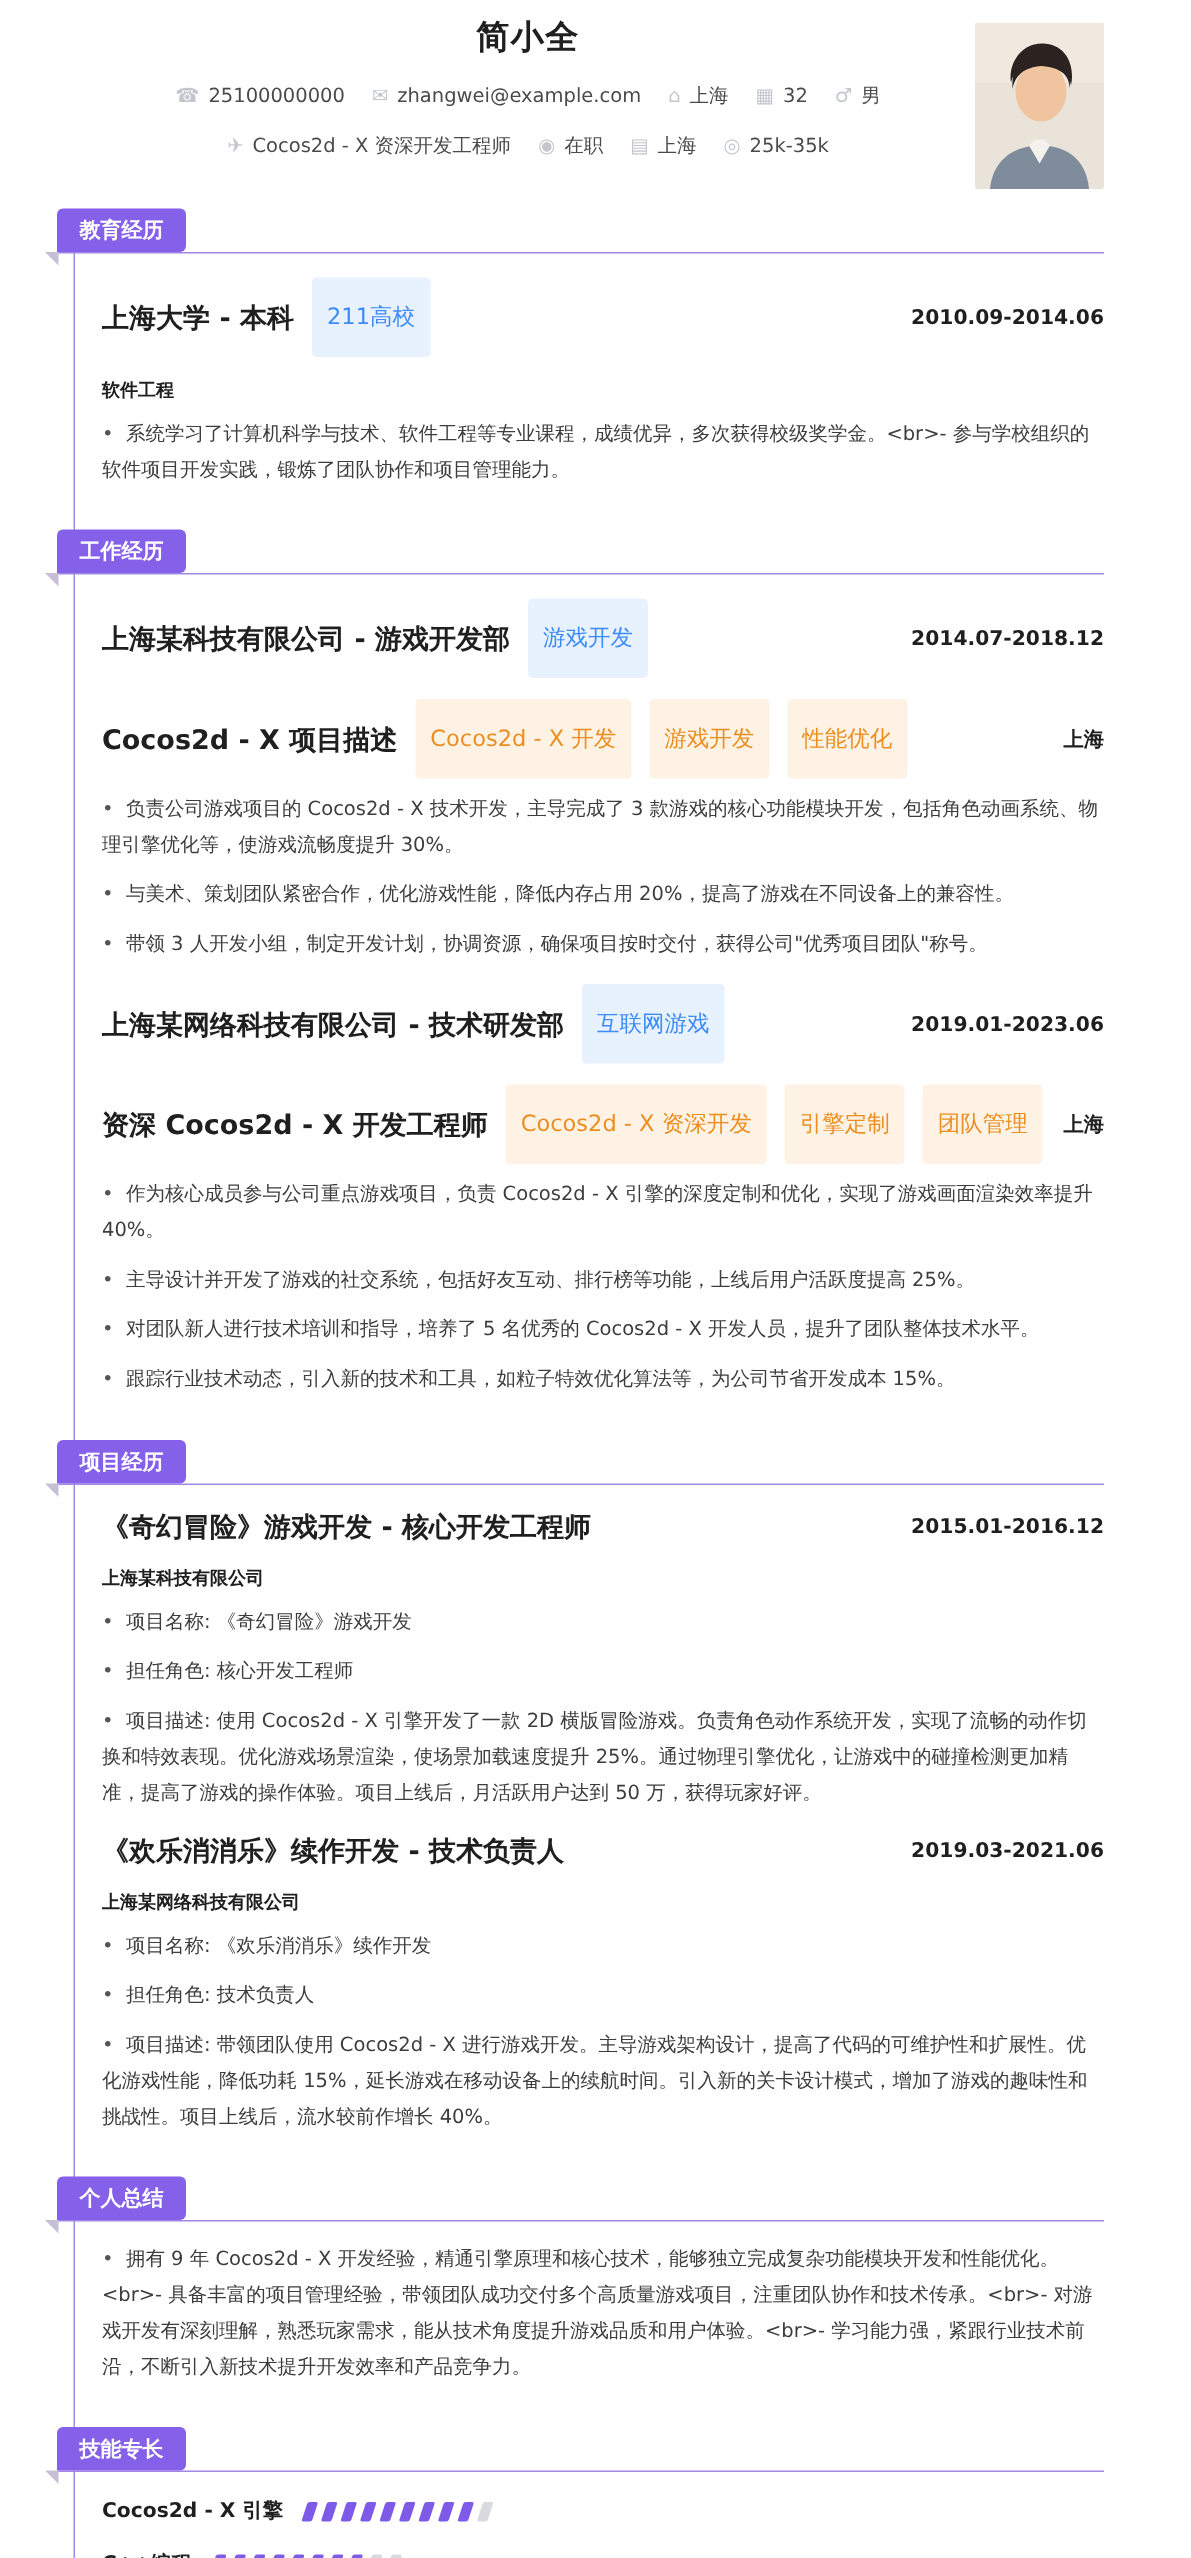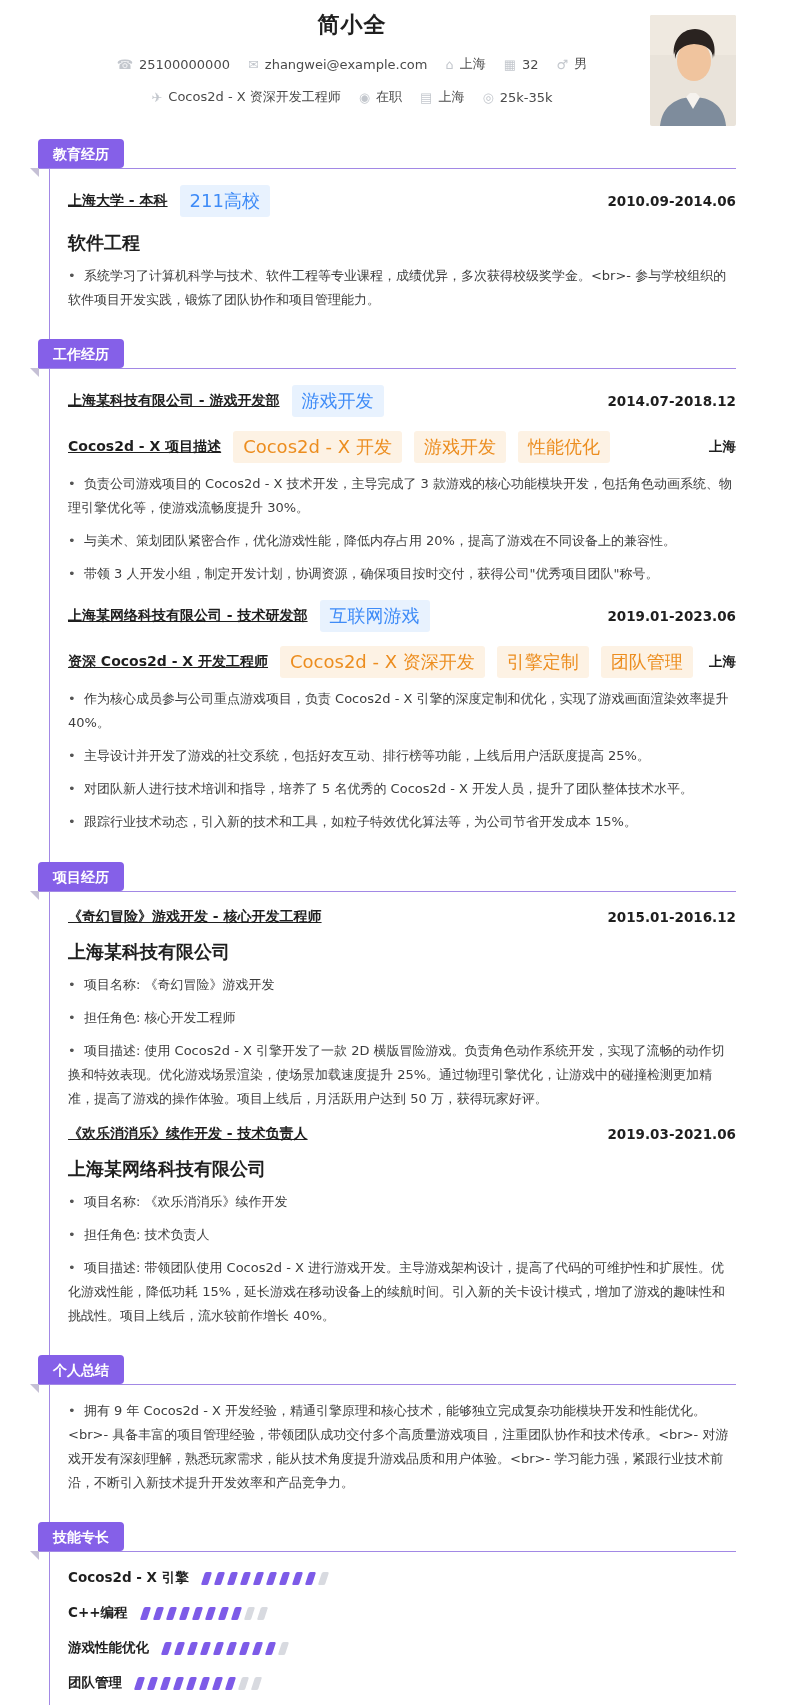--- a/index.html
+++ b/index.html
@@ -25,26 +25,26 @@
   .section { margin-top: 27px; }
   .sec-head { margin: 0 58px 0 38px; border-bottom: 1px solid #a288e5; line-height: 0; }
   .badge { position: relative; z-index: 1; display: inline-block; background:#8560e8; color:#fff;
            font-size: 14px; font-weight: bold; line-height: 1; padding: 8px 15px 7px; border-radius: 4px 4px 4px 0; }
   .badge::after { content:""; position:absolute; left:-8px; top:100%; width:0; height:0;
                   border-top: 9px solid #c5c0d5; border-left: 9px solid transparent; }
   .sec-content { margin: 14px 58px 0 68px; }
 
   .row-between { display:flex; justify-content: space-between; align-items: center; margin-top: 14px; }
   .row-left { display:flex; align-items:center; gap: 12px; min-width: 0; }
-  .h-title { font-size: 14px; font-weight: bold; color:#1f1f1f;text-decoration:underline; }
+  .h-title { font-size: 18px; font-weight: bold; color:#1f1f1f; }
   .h-date { font-size: 13.5px; font-weight: bold; color:#1f1f1f; white-space: nowrap; }
   .h-loc { font-size: 13.5px; font-weight: bold; color:#1f1f1f; }
-  .subhead { font-size: 18px; font-weight: bold; color:#1f1f1f; margin-top: 14px; }
-
-  .tag { font-size: 18px; line-height: 1; padding: 7px 10px; border-radius: 3px; white-space: nowrap; }
+  .subhead { font-size: 12px; font-weight: bold; color:#1f1f1f; margin-top: 14px; }
+
+  .tag { font-size: 15px; line-height: 1; padding: 19px 10px; border-radius: 3px; white-space: nowrap; }
   .tag-blue { color:#3e8bf7; background:#e8f2fe; }
   .tag-orange { color:#ec8d1f; background:#fdf2e4; }
 
   .bullets { margin-top: 4px; }
   .bullet { margin: 9px 0; line-height: 1.85; font-size: 13px; color:#3d3d3d; }
   .bullet::before { content:"\2022\00a0\00a0"; color:#555; }
 
   
   .skill-row { margin-top: 17px; display:flex; align-items:center; }
   .skill-name { font-size: 13.5px; font-weight: bold; color:#1f1f1f; margin-right: 14px; white-space: nowrap; }

